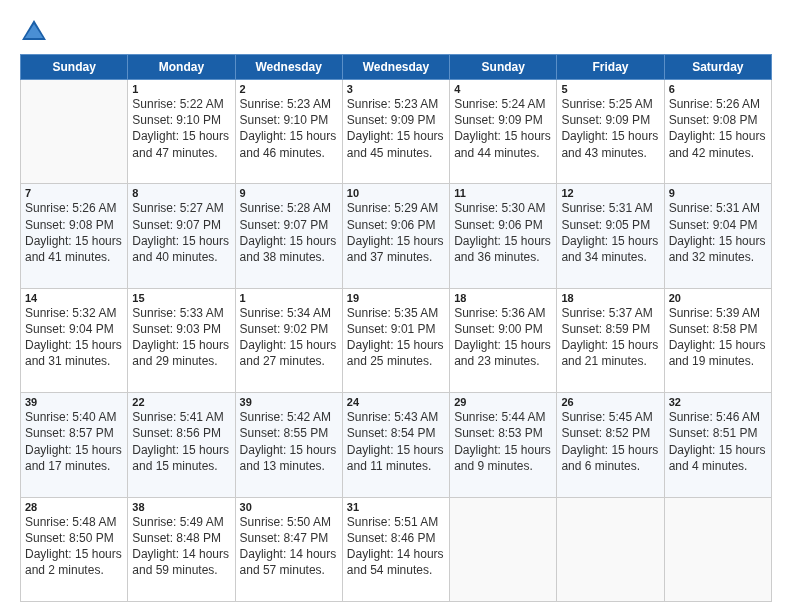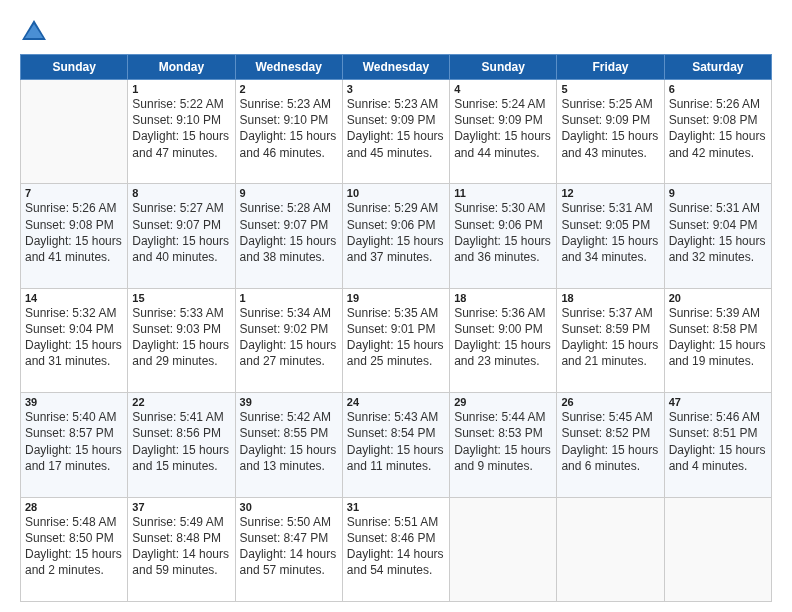--- a/index.html
+++ b/index.html
@@ -236,31 +236,31 @@
           </td>
           <td>
             <span class="day-number">29</span>
             <div class="day-info">Sunrise: 5:44 AM<br>Sunset: 8:53 PM<br>Daylight: 15 hours<br>and 9 minutes.</div>
           </td>
           <td>
             <span class="day-number">26</span>
             <div class="day-info">Sunrise: 5:45 AM<br>Sunset: 8:52 PM<br>Daylight: 15 hours<br>and 6 minutes.</div>
           </td>
           <td>
-            <span class="day-number">47</span>
+            <span class="day-number">32</span>
             <div class="day-info">Sunrise: 5:46 AM<br>Sunset: 8:51 PM<br>Daylight: 15 hours<br>and 4 minutes.</div>
           </td>
         </tr>
         <tr>
           <td>
             <span class="day-number">28</span>
             <div class="day-info">Sunrise: 5:48 AM<br>Sunset: 8:50 PM<br>Daylight: 15 hours<br>and 2 minutes.</div>
           </td>
           <td>
-            <span class="day-number">37</span>
+            <span class="day-number">38</span>
             <div class="day-info">Sunrise: 5:49 AM<br>Sunset: 8:48 PM<br>Daylight: 14 hours<br>and 59 minutes.</div>
           </td>
           <td>
             <span class="day-number">30</span>
             <div class="day-info">Sunrise: 5:50 AM<br>Sunset: 8:47 PM<br>Daylight: 14 hours<br>and 57 minutes.</div>
           </td>
           <td>
             <span class="day-number">31</span>
             <div class="day-info">Sunrise: 5:51 AM<br>Sunset: 8:46 PM<br>Daylight: 14 hours<br>and 54 minutes.</div>
           </td>

